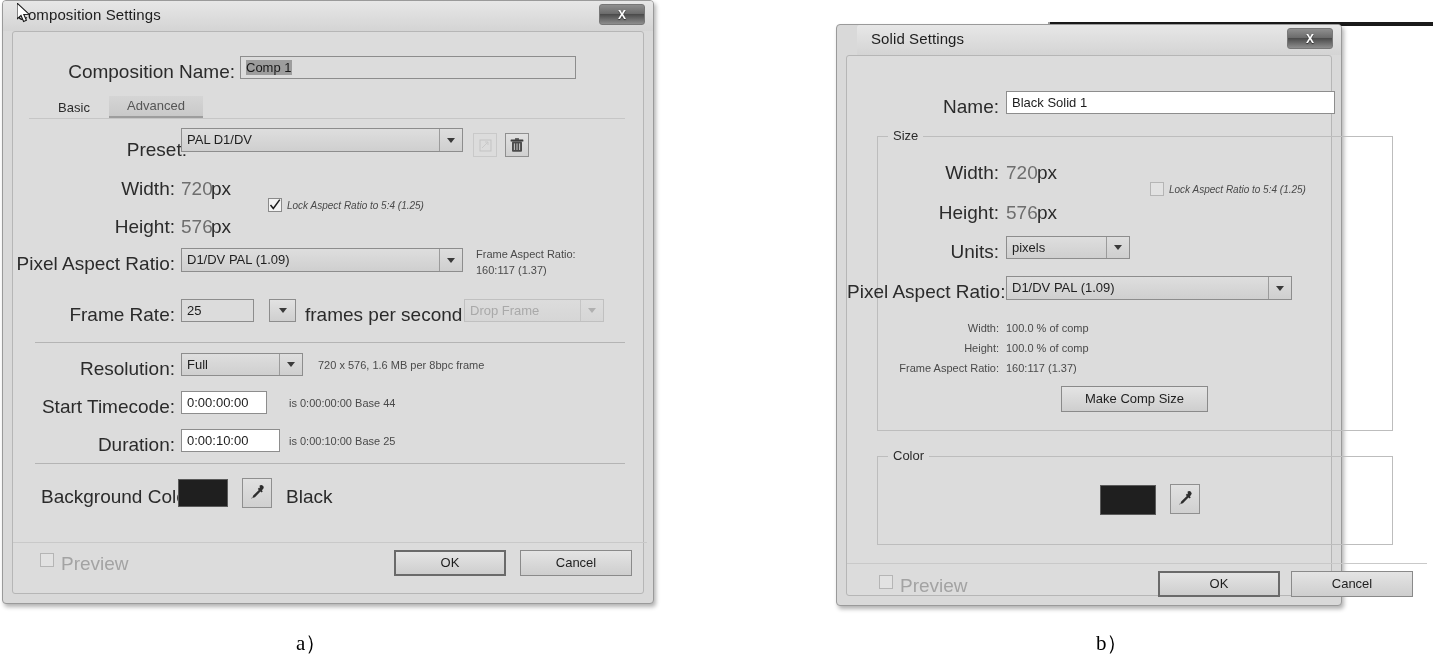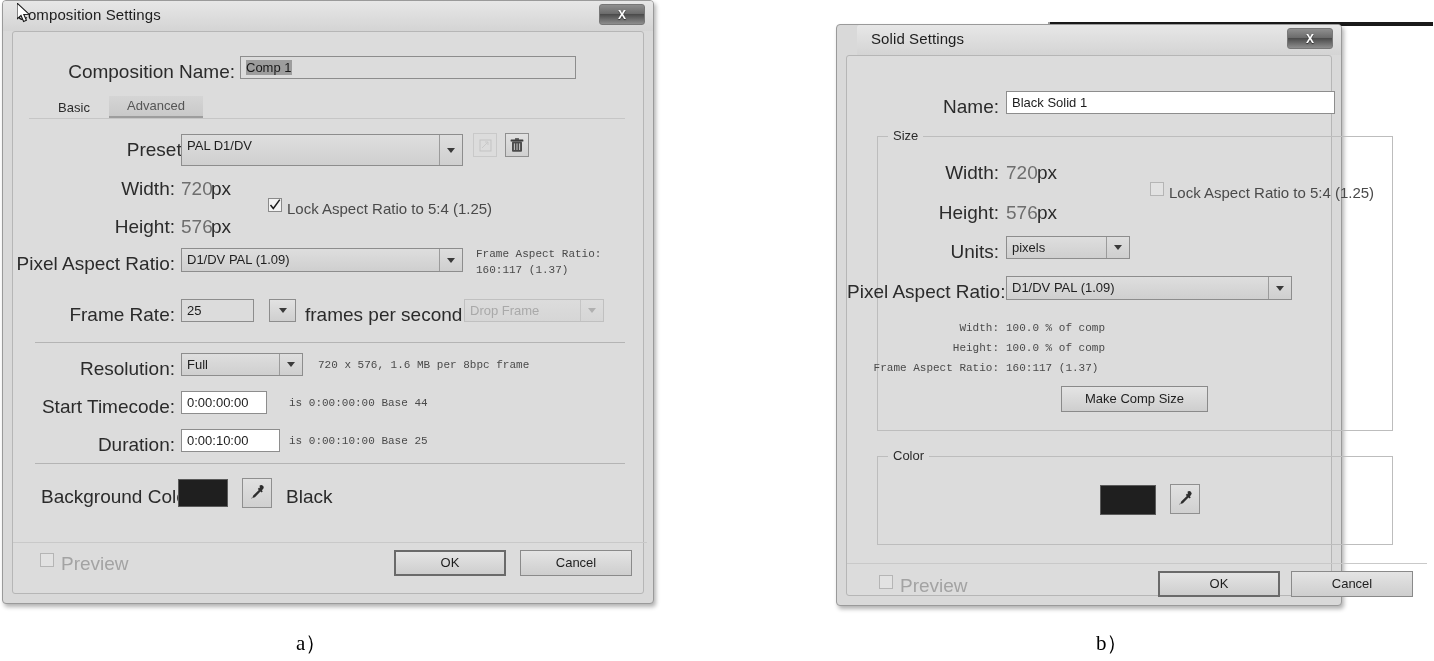--- a/index.html
+++ b/index.html
@@ -61,22 +61,22 @@
   
   .lbl {
     position: absolute;
     font-size: 19px;
     color: #2b2b2b;
     white-space: nowrap;
   }
   .lbl.r { text-align: right; }
   .muted { color: #6e6e6e; }
   .dim   { color: #a3a3a3; }
-  .small { font-size: 15px; color:#4a4a4a; }
-  .smaller { font-size: 11px; color:#4a4a4a;font-family:Liberation Mono, monospace; }
+  .small { font-size: 10px; color:#4a4a4a;font-style:italic; }
+  .smaller { font-size: 11px; color:#4a4a4a; }
 
   .textfield {
     position: absolute;
     background: #ffffff;
     border: 1px solid #8d8d8d;
     box-sizing: border-box;
     font-size: 13px;
     color: #1c1c1c;
     line-height: 20px;
     padding: 0 5px;
@@ -231,21 +231,21 @@
       <div class="lbl r" style="left:0px; top:29px; width:222px;">Composition Name:</div>
       <div class="textfield shaded" style="left:227px; top:24px; width:336px; height:23px; line-height:21px;">
         <span class="sel-text">Comp 1</span>
       </div>
 
       <div class="tab active" style="left:32px; top:66px; width:58px;">Basic</div>
       <div class="tab inactive" style="left:96px; top:64px; width:94px; height:22px;">Advanced</div>
       <div class="hrule" style="left:16px; top:86px; width:596px; background:#c6c6c6;"></div>
 
       <div class="lbl r" style="left:12px; top:107px; width:162px;">Preset:</div>
-      <div class="combo" style="left:168px; top:102px; width:282px; height:32px;">
+      <div class="combo" style="left:168px; top:96px; width:282px; height:24px;">
         <span>PAL D1/DV</span>
         <span class="arrowbox">
             <i class="caret"></i>
           </span>
       </div>
       <div class="iconbtn disabled" style="left:460px; top:101px; width:24px; height:24px;">
         <svg width="13" height="13" viewBox="0 0 13 13">
           <rect x="1" y="1" width="11" height="11" fill="none" stroke="#c3c3c3" stroke-width="1"></rect>
           <path d="M3 9 L9 3 M9 3 L9 6 M9 3 L6 3" fill="none" stroke="#c9c9c9" stroke-width="1"></path>
         </svg>

